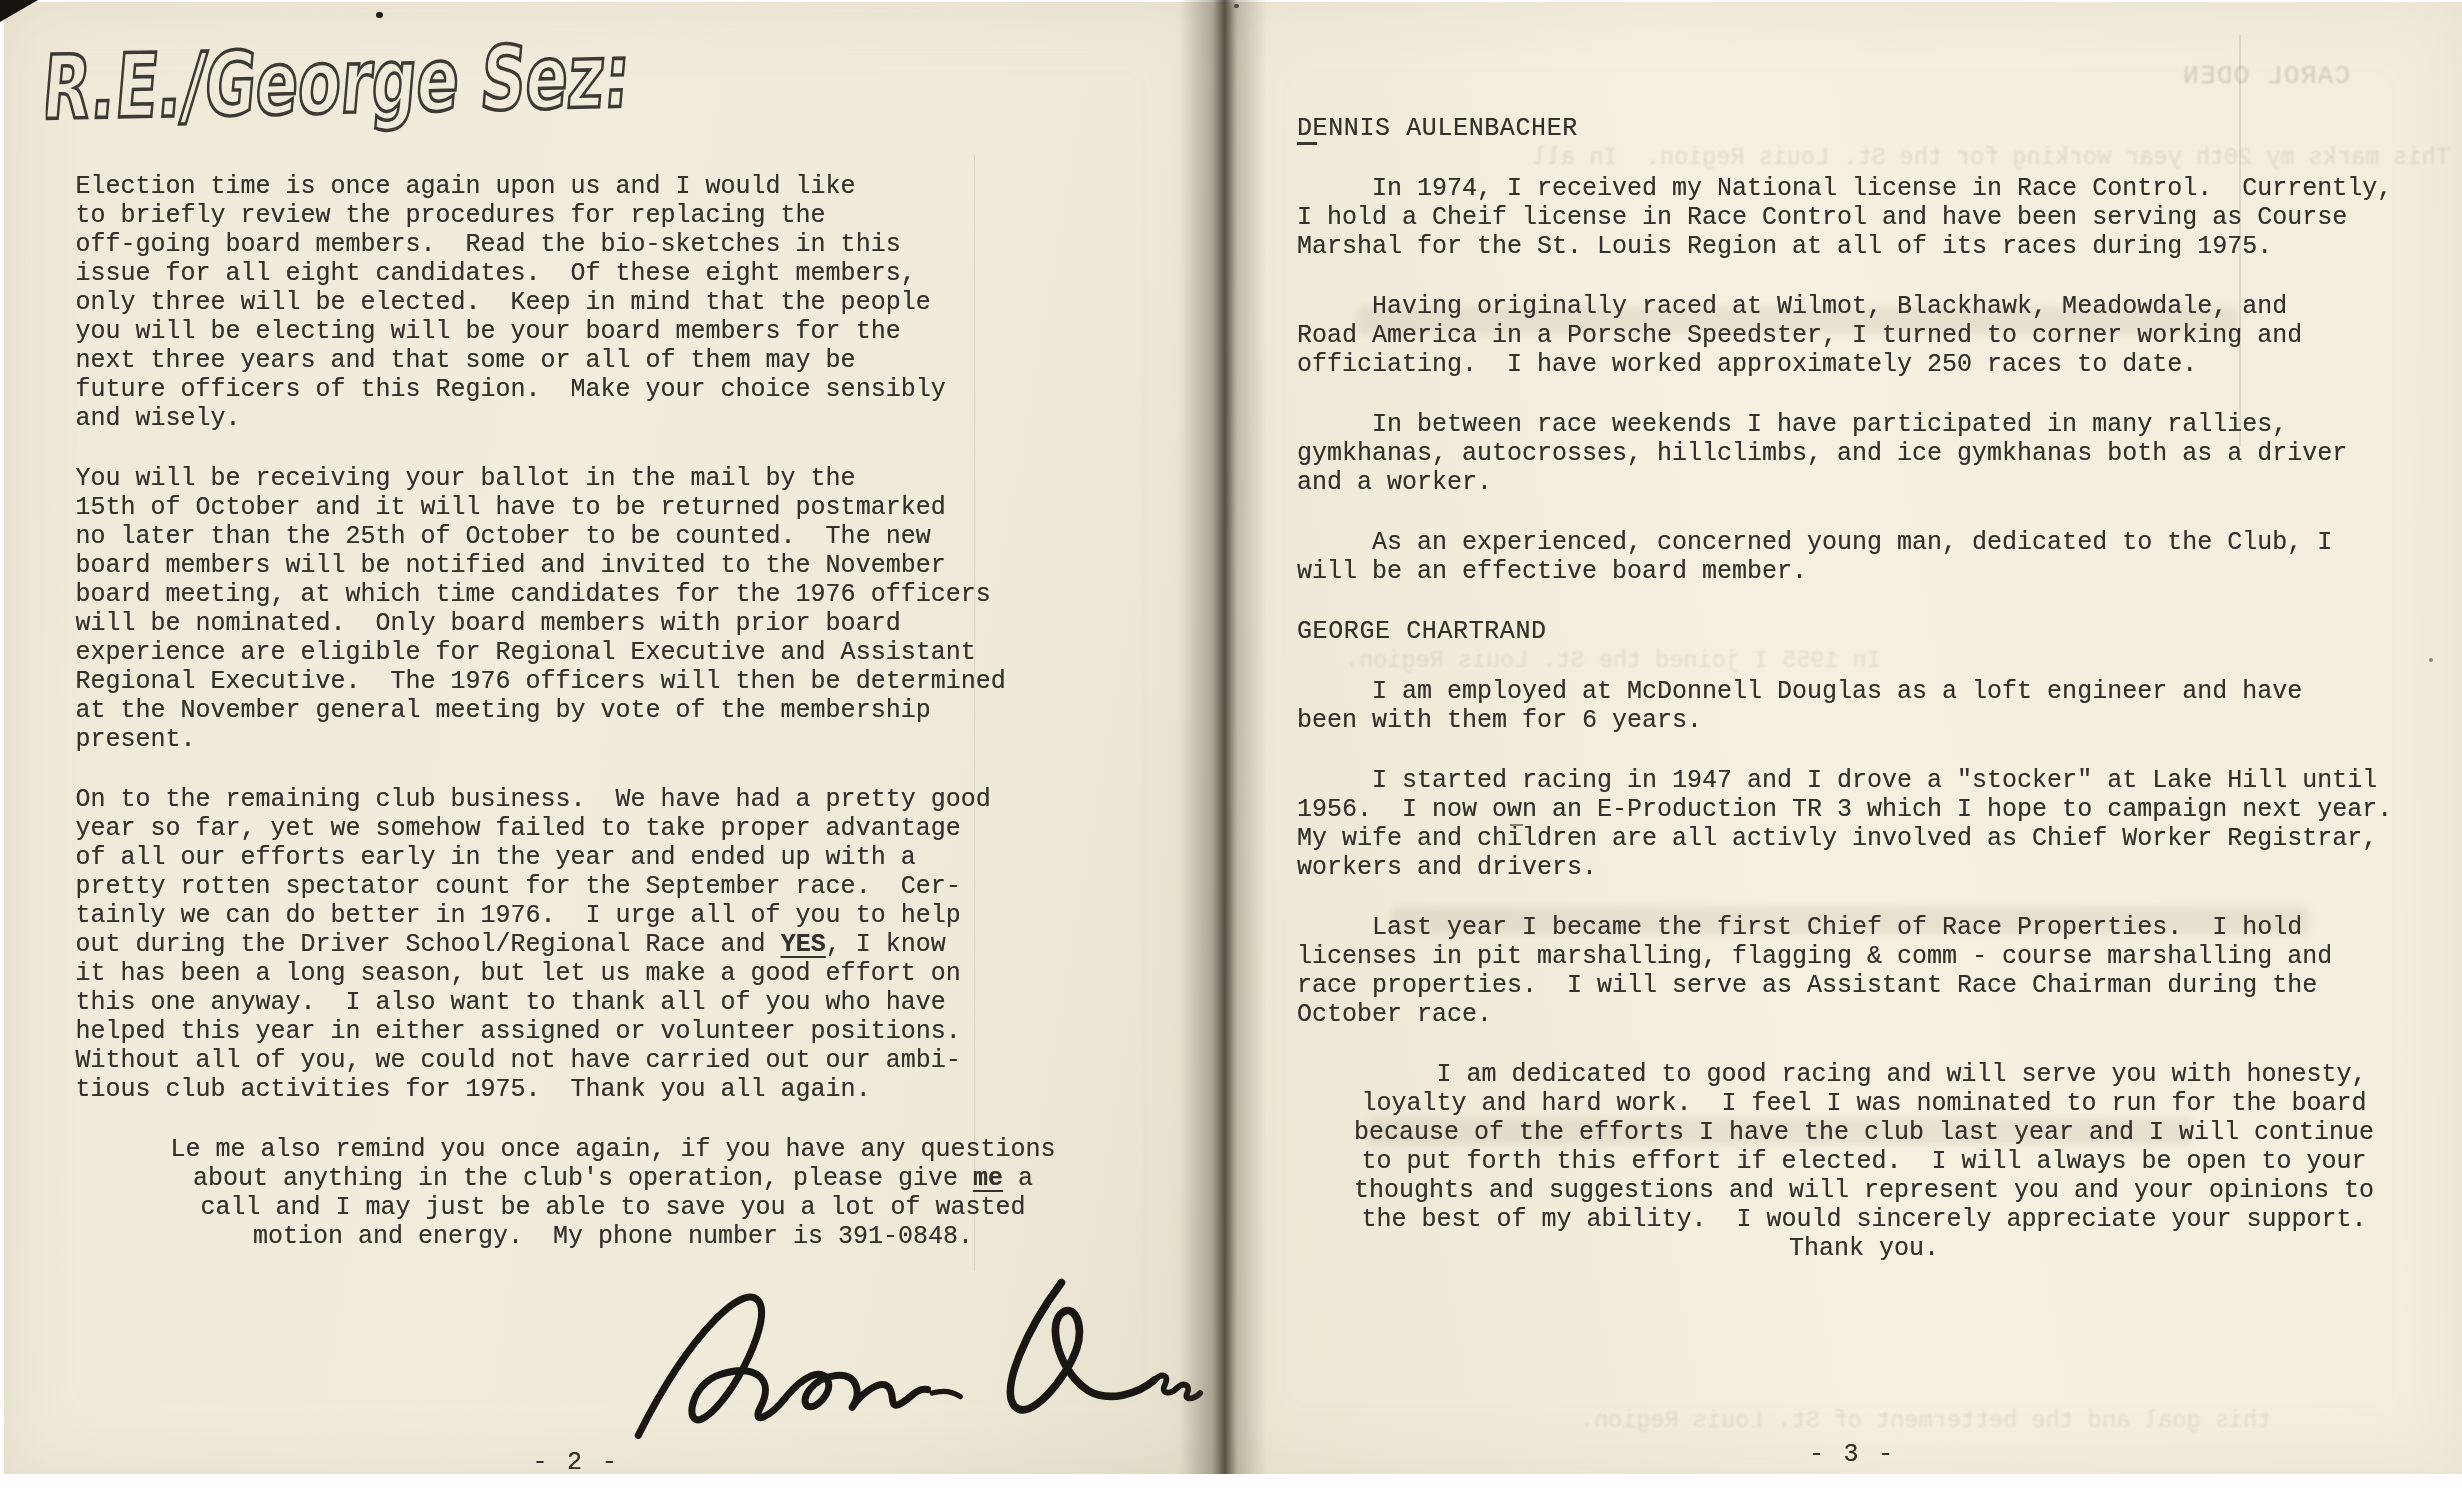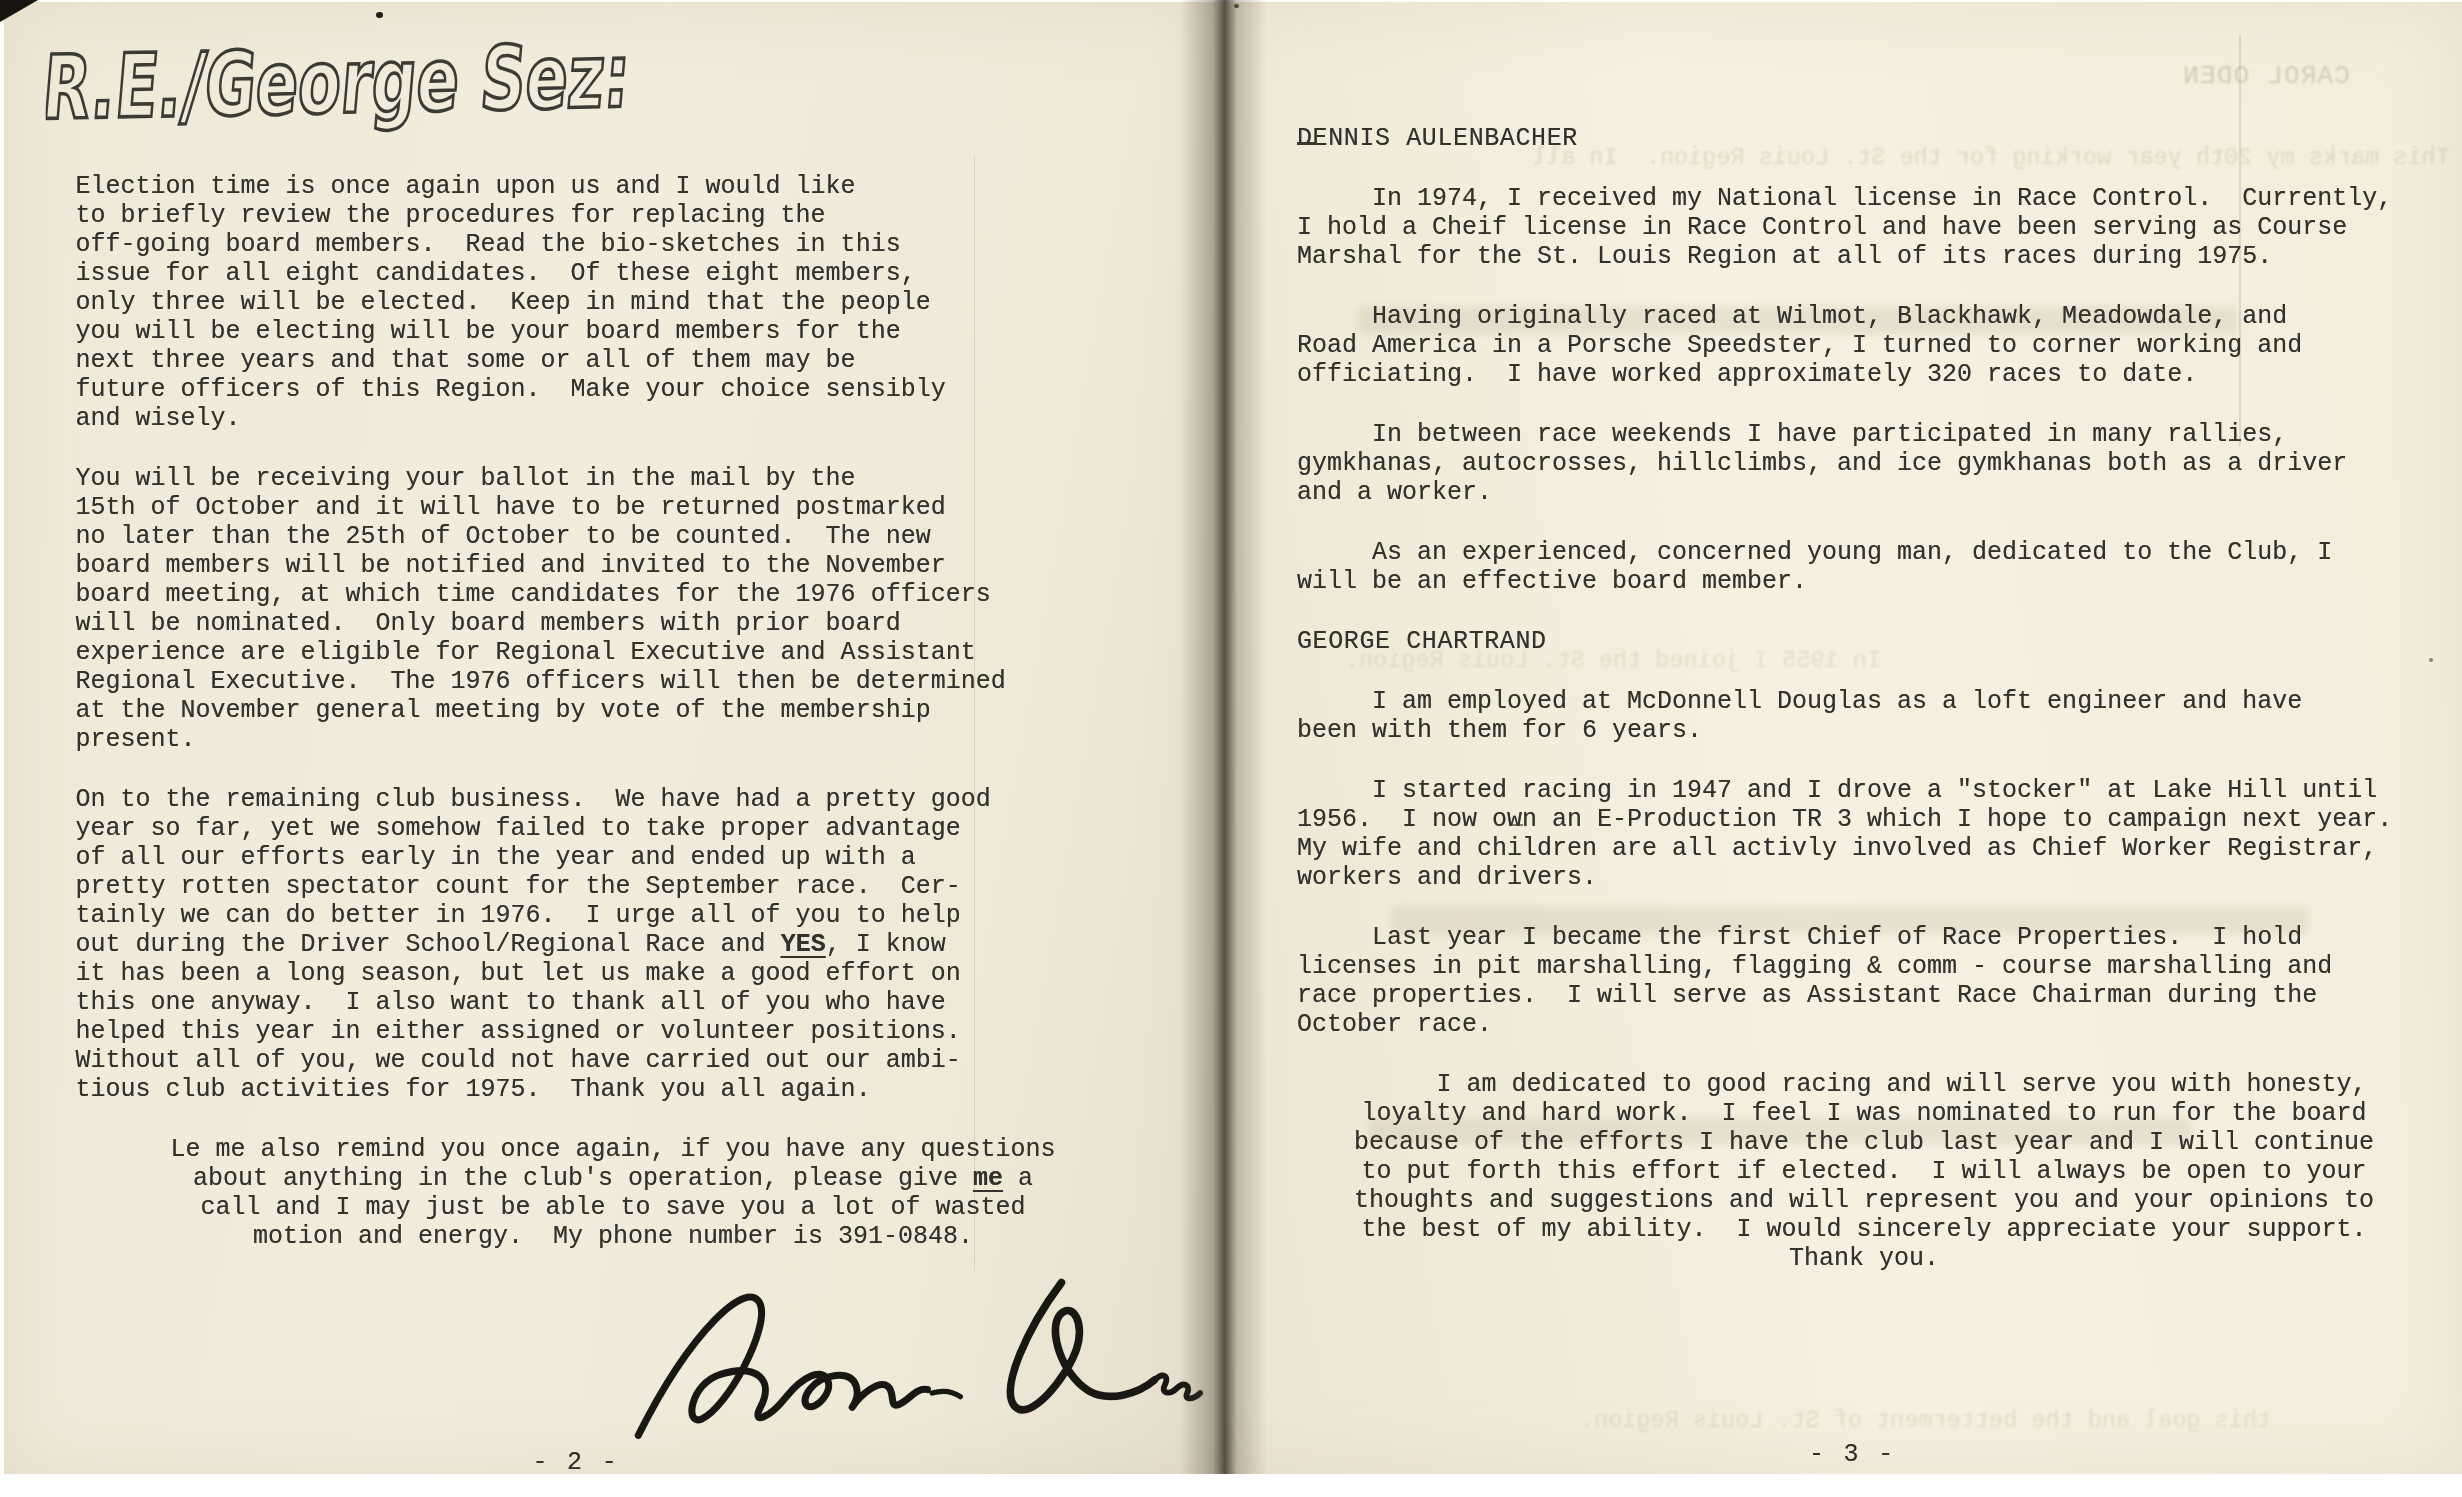--- a/index.html
+++ b/index.html
@@ -37,21 +37,21 @@
     white-space:pre;
     text-shadow:0 0 0.6px rgba(46,44,38,.55);
   }
   .para{margin:0 0 31px 0;}
   .para:last-child{margin-bottom:0;text-align:center;}
   .heading{margin:0 0 31px 0;letter-spacing:0.6px;}
   .heading.second{margin-top:29px;}
   u{text-decoration-thickness:1.8px;text-underline-offset:4.7px;font-weight:bold;}
 
   .left-body{position:absolute;left:72px;top:170px;width:1075px;}
-  .right-body{position:absolute;left:1297px;top:124px;width:1134px;}
+  .right-body{position:absolute;left:1297px;top:114px;width:1134px;}
 
   .pagenum{position:absolute;font-size:25px;letter-spacing:2.3px;}
   .pagenum-left{left:529px;top:1446px;}
   .pagenum-right{left:1809px;top:1440px;}
 
   
   .title-wrap{position:absolute;left:41px;top:10.6px;width:658px;height:135px;transform:rotate(-1.2deg);}
 
   
   .sig-wrap{position:absolute;left:599px;top:1257px;width:623px;height:200px;}
@@ -158,21 +158,21 @@
     <div class="smudge" style="left:153px;top:1116px;width:822px;height:26px;"></div>
   </div>
 
   <div class="right-body">
     <div class="typew heading">DENNIS AULENBACHER</div>
     <div class="typew para">     In 1974, I received my National license in Race Control.  Currently,
 I hold a Cheif license in Race Control and have been serving as Course
 Marshal for the St. Louis Region at all of its races during 1975.</div>
     <div class="typew para">     Having originally raced at Wilmot, Blackhawk, Meadowdale, and
 Road America in a Porsche Speedster, I turned to corner working and
-officiating.  I have worked approximately 320 races to date.</div>
+officiating.  I have worked approximately 250 races to date.</div>
     <div class="typew para">     In between race weekends I have participated in many rallies,
 gymkhanas, autocrosses, hillclimbs, and ice gymkhanas both as a driver
 and a worker.</div>
     <div class="typew para">     As an experienced, concerned young man, dedicated to the Club, I
 will be an effective board member.</div>
 
     <div class="typew heading second">GEORGE CHARTRAND</div>
     <div class="typew para">     I am employed at McDonnell Douglas as a loft engineer and have
 been with them for 6 years.</div>
     <div class="typew para">     I started racing in 1947 and I drove a "stocker" at Lake Hill until

